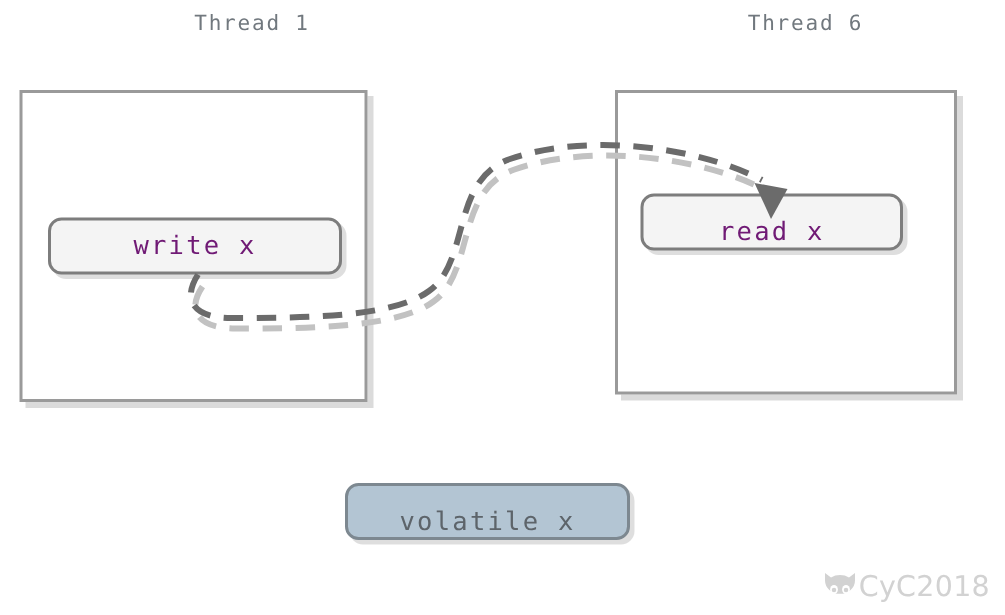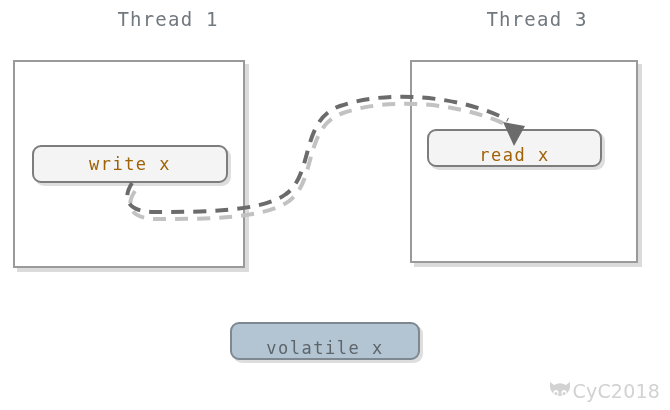--- a/index.html
+++ b/index.html
@@ -15,21 +15,21 @@
     width: 670px;
     height: 410px;
     background: #ffffff;
     overflow: hidden;
   }
 
   
   .thread-title {
     position: absolute;
     font-family: "DejaVu Sans Mono", monospace;
-    font-size: 19px;
+    font-size: 14px;
     letter-spacing: 1.2px;
     color: #71787e;
     white-space: nowrap;
     text-align: center;
   }
   #thread1-title { left: 78px;  top: 8px;  width: 180px; }
   #thread2-title { left: 447px; top: 8px;  width: 180px; }
 
   
   .thread-box {
@@ -51,21 +51,21 @@
     box-sizing: border-box;
     display: flex;
     align-items: center;
     justify-content: center;
     box-shadow: 3px 3px 0 0 rgba(0,0,0,0.13);
   }
   .op-label {
     font-family: "DejaVu Sans Mono", monospace;
     font-size: 17px;
     letter-spacing: 1.5px;
-    color: #a16207;
+    color: #701a75;
     white-space: nowrap;
   }
   #write-box { left: 32px;  top: 145px; width: 196px; height: 38px; }
   #read-box  { left: 427px; top: 129px; width: 175px; height: 38px; align-items: flex-end; }
 
   
   #volatile-box {
     position: absolute;
     left: 230px;
     top: 322px;
@@ -113,21 +113,21 @@
     letter-spacing: 0.2px;
   }
 </style>
 </head>
 <body>
 
 <div id="canvas">
 
   <div class="thread-title" id="thread1-title">Thread 1</div>
 
-  <div class="thread-title" id="thread2-title">Thread 3</div>
+  <div class="thread-title" id="thread2-title">Thread 6</div>
 
   <div class="thread-box" id="thread1-box"></div>
 
   <div class="thread-box" id="thread2-box"></div>
 
   <div class="op-box" id="write-box">
     <span class="op-label">write x</span>
   </div>
 
   <div class="op-box" id="read-box">

